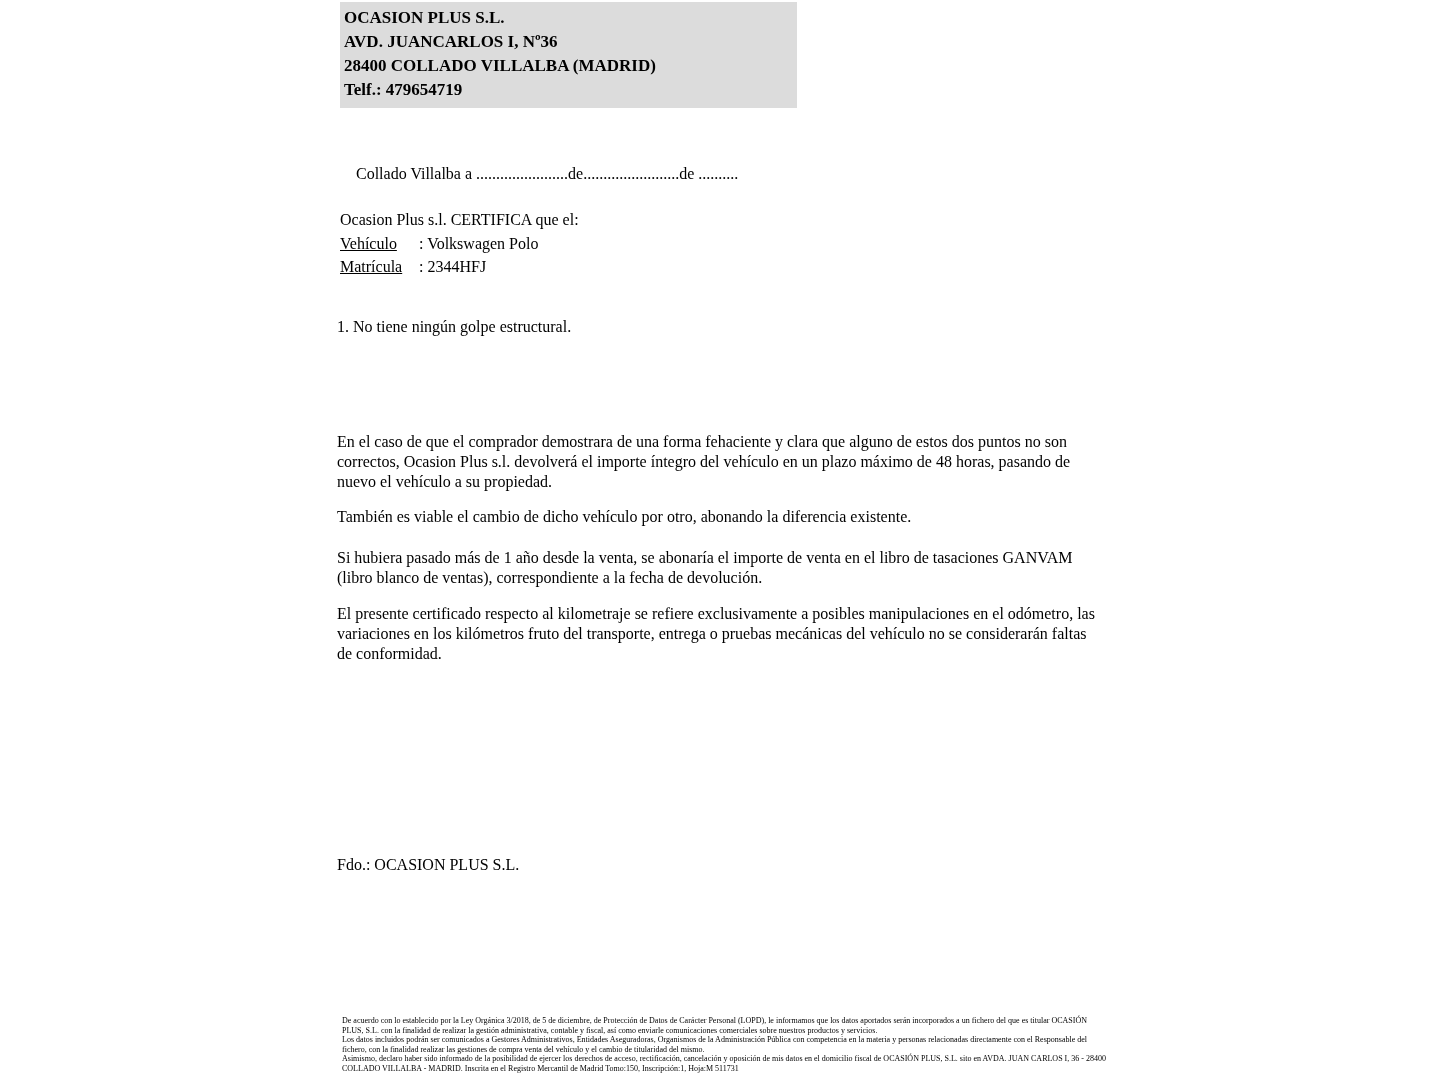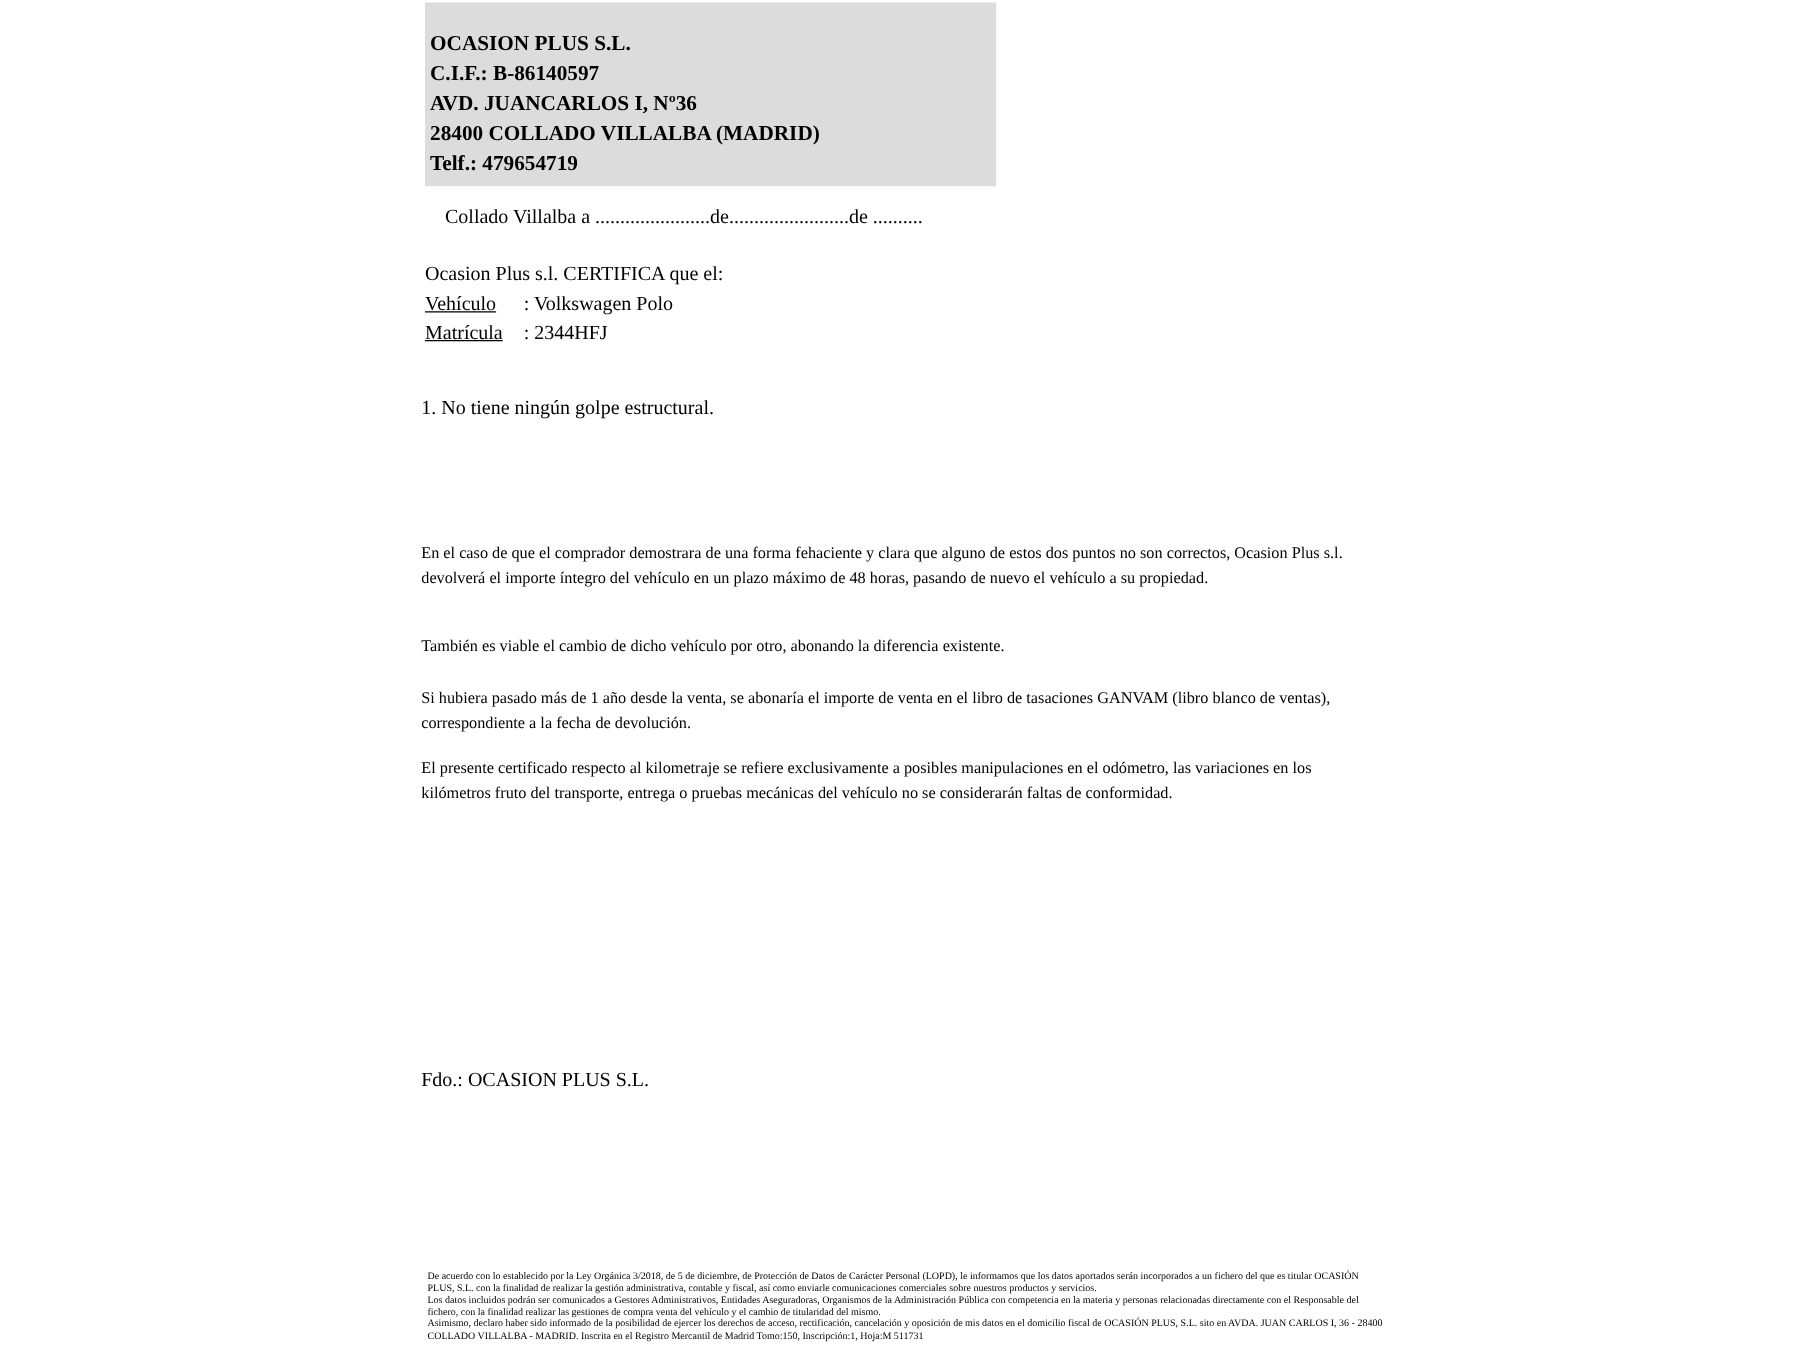--- a/index.html
+++ b/index.html
@@ -16,21 +16,21 @@
     height: 1080px;
     background: #ffffff;
     overflow: hidden;
   }
   .header-box {
     position: absolute;
     left: 340px;
     top: 2px;
     width: 457px;
     background: #dcdcdc;
-    padding: 21px 10px 6px 4px;
+    padding: 4px 10px 6px 4px;
     font-weight: bold;
     font-size: 17px;
     line-height: 24px;
   }
   .date-line {
     position: absolute;
     left: 356px;
     top: 164px;
     width: 760px;
     font-size: 16px;
@@ -55,21 +55,21 @@
     width: 762px;
     font-size: 16px;
     line-height: 20px;
   }
   .point-1 { top: 317px; }
   .point-2 { top: 354px; }
   .para {
     position: absolute;
     left: 337px;
     width: 764px;
-    font-size: 13px;
+    font-size: 16px;
     line-height: 20px;
   }
   .para-1 { top: 432px; }
   .para-2 { top: 507px; }
   .para-3 { top: 548px; }
   .para-4 { top: 604px; }
   .signature {
     position: absolute;
     left: 337px;
     top: 855px;
@@ -85,21 +85,20 @@
     line-height: 9.5px;
   }
 </style>
 </head>
 <body>
 
 <div class="page">
 
   <div class="header-box">
     <div>OCASION PLUS S.L.</div>
-    <div>C.I.F.: B-86140597</div>
     <div>AVD. JUANCARLOS I, Nº36</div>
     <div>28400 COLLADO VILLALBA (MADRID)</div>
     <div>Telf.: 479654719</div>
   </div>
 
   <div class="date-line">Collado Villalba a .......................de........................de ..........</div>
 
   <div class="certify-block">
     <div>Ocasion Plus s.l. CERTIFICA que el:</div>
     <div class="certify-row">

